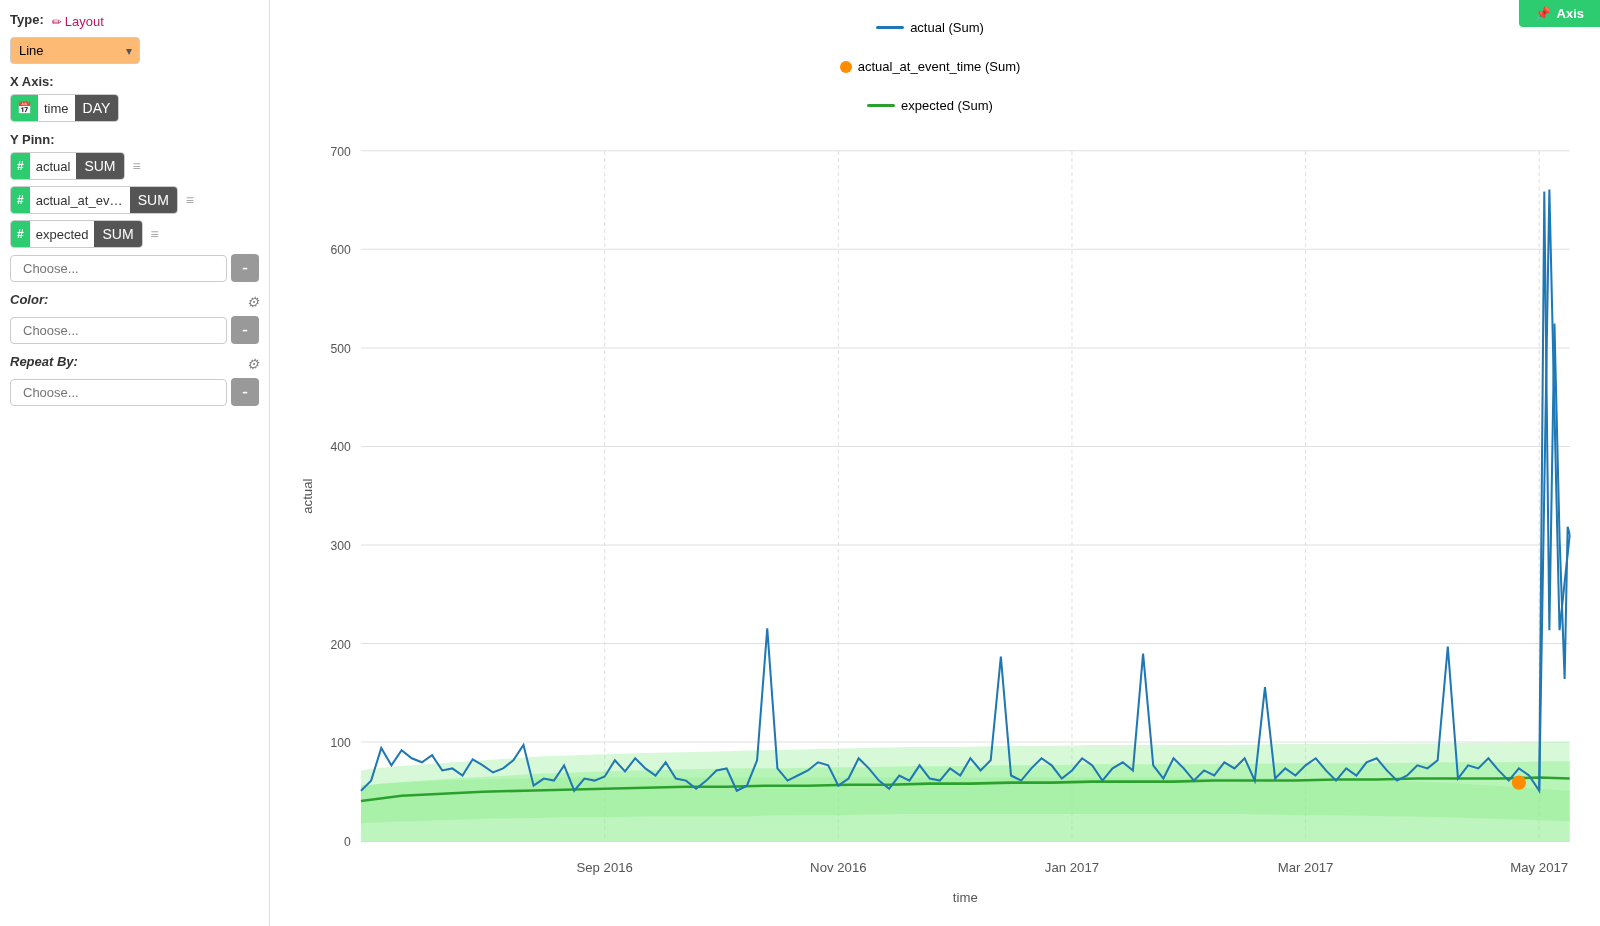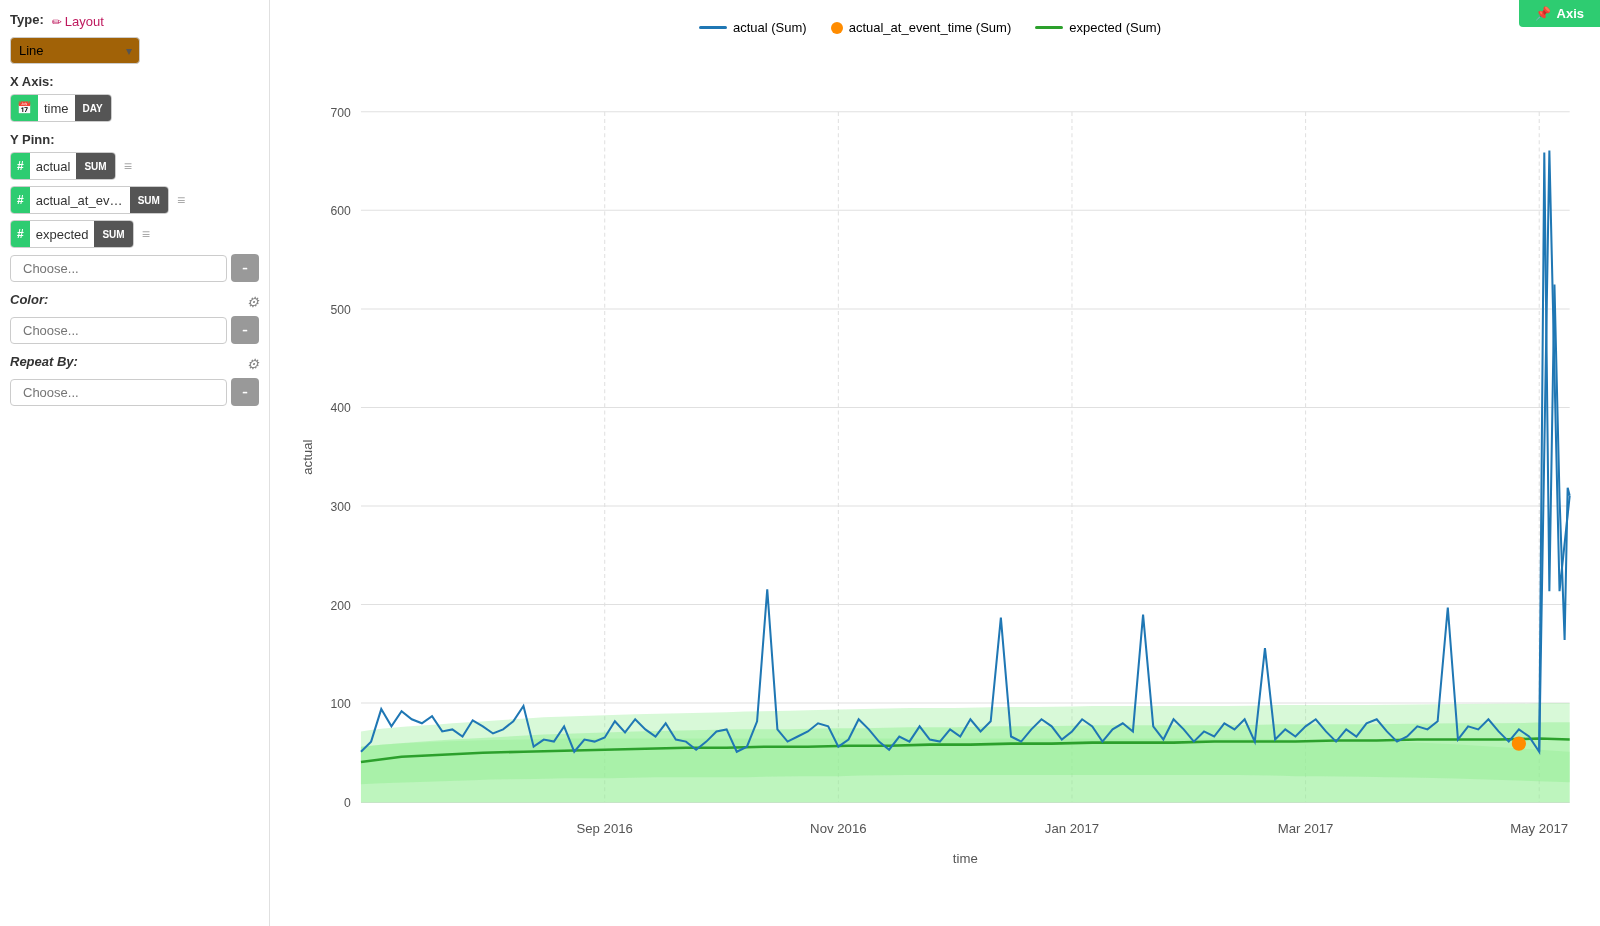--- a/index.html
+++ b/index.html
@@ -40,21 +40,21 @@
       content: '✏';
       font-size: 12px;
     }
 
     .select-wrapper {
       position: relative;
       display: inline-block;
     }
     .select-wrapper select {
       appearance: none;
-      background: #a16207;
+      background: #fdba74;
       border: 1px solid #ccc;
       border-radius: 4px;
       padding: 5px 28px 5px 8px;
       font-size: 13px;
       width: 130px;
       cursor: pointer;
     }
     .select-wrapper::after {
       content: '▾';
       position: absolute;
@@ -96,22 +96,22 @@
       color: #333;
       flex: 1;
       white-space: nowrap;
       overflow: hidden;
       text-overflow: ellipsis;
       max-width: 100px;
     }
     .field-pill .agg-btn {
       background: #555;
       color: #fff;
-      font-size: 10px;
-      font-weight: bold;
+      font-size: 14px;
+      font-weight: normal;
       padding: 0 8px;
       height: 100%;
       display: flex;
       align-items: center;
       cursor: pointer;
     }
     .field-pill .agg-btn.day {
       background: #555;
     }
 
@@ -189,20 +189,21 @@
     }
 
     
     #legend {
       display: flex;
       align-items: center;
       justify-content: center;
       gap: 24px;
       padding: 10px 0 4px 0;
       font-size: 13px;
+      flex-direction: column;
     }
     .legend-item {
       display: flex;
       align-items: center;
       gap: 6px;
     }
     .legend-line {
       width: 28px;
       height: 3px;
       border-radius: 2px;

